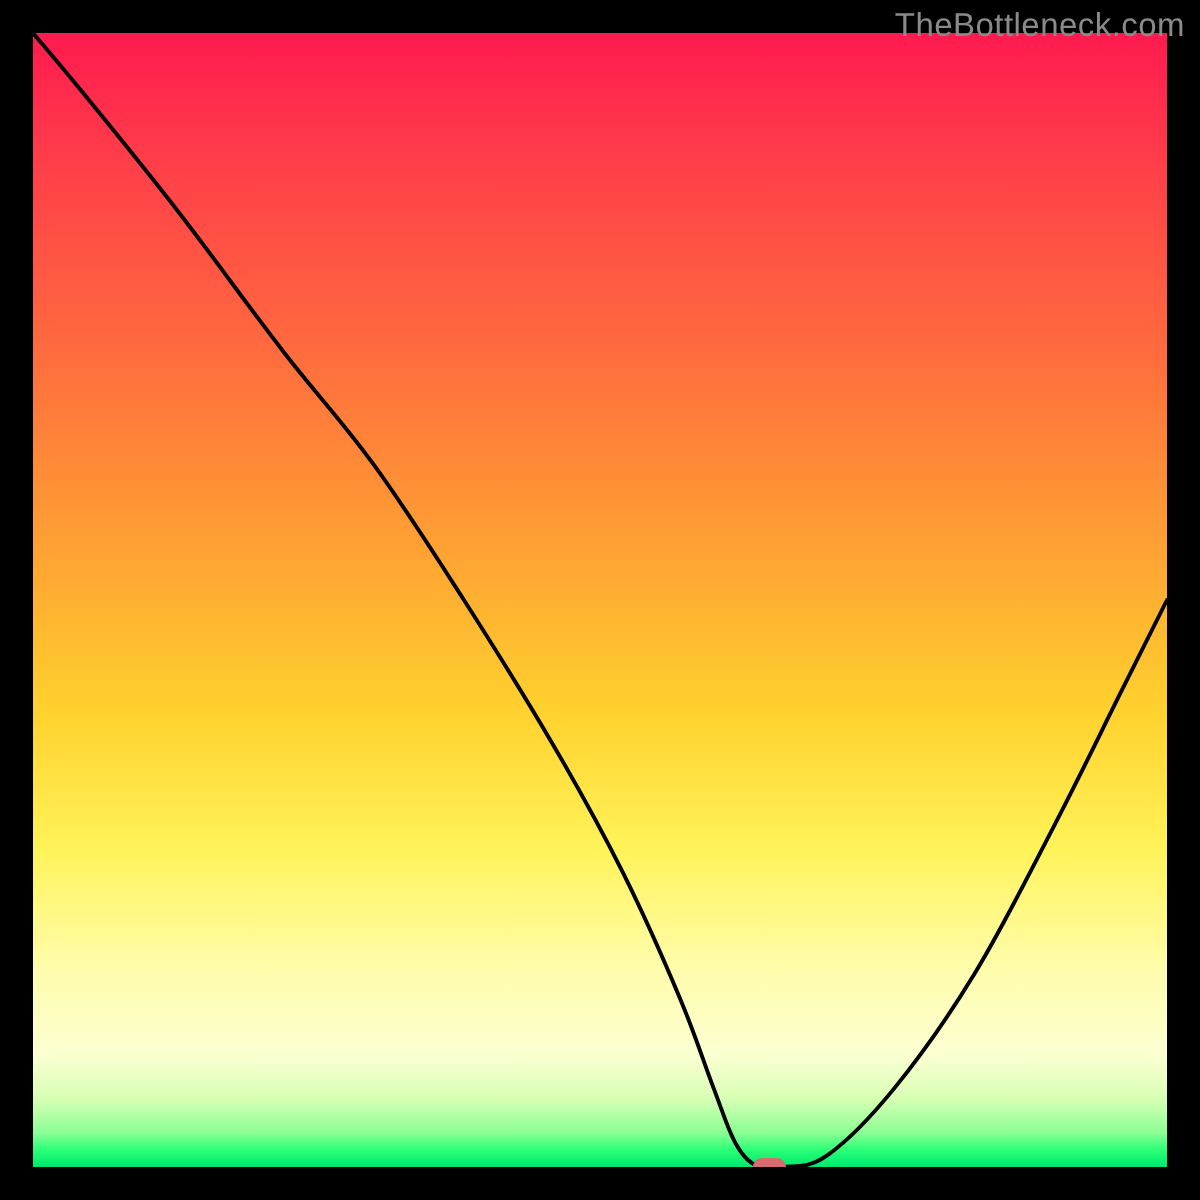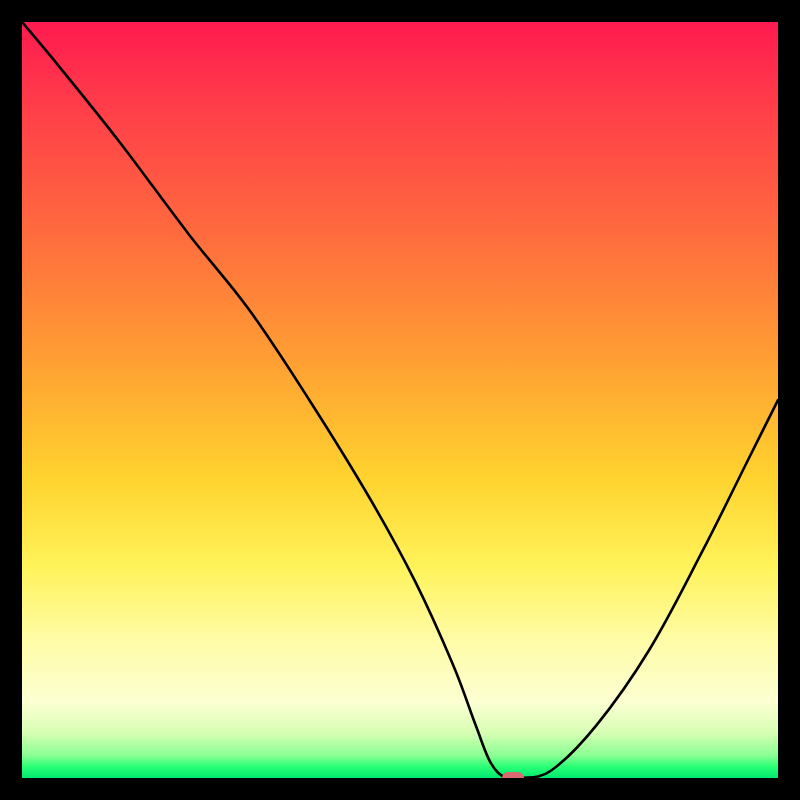--- a/index.html
+++ b/index.html
@@ -69,20 +69,21 @@
     background: #d96a6f;
     transform: translate(-50%, -50%);
     z-index: 10;
   }
 </style>
 </head>
 <body>
 
 <div class="frame">
 
+  <div class="watermark">TheBottleneck.com</div>
 
   <div class="plot-area">
     <div class="gradient"></div>
 
     <svg class="curve" viewBox="0 0 100 100" preserveAspectRatio="none">
       <path fill="none" stroke="#000" stroke-width="2.6" vector-effect="non-scaling-stroke" stroke-linecap="round" stroke-linejoin="round" d="M 0 0 C 0.8999999999999999 1.08, 2.66 3.12, 5 6 C 7.34 8.879999999999999, 9.94 12.04, 13 16 C 16.06 19.96, 18.94 24.04, 22 28 C 25.06 31.96, 27.12 34.04, 30 38 C 32.88 41.96, 35.12 45.5, 38 50 C 40.88 54.5, 43.48 58.68, 46 63 C 48.52 67.32, 50.02 70.04, 52 74 C 53.98 77.96, 55.559999999999995 81.58, 56.99999999999999 85 C 58.43999999999999 88.42, 59.1 90.66, 60 93 C 60.9 95.34, 61.28 96.74, 62 98 C 62.72 99.26, 63.28 99.64, 64 100 C 64.72 100.36, 64.92 100.18, 66 100 C 67.08 99.82, 68.2 100.26, 70 99 C 71.8 97.74, 73.66 95.88, 76 93 C 78.34 90.12, 80.48 87.14, 83 83 C 85.52 78.86, 87.66 74.5, 90 70 C 92.34 65.5, 94.2 61.6, 96 58 C 97.8 54.4, 99.28 51.44, 100 50"></path>
     </svg>
 
     <div class="marker" style="left: 65%; top: 100%;"></div>
   </div>

